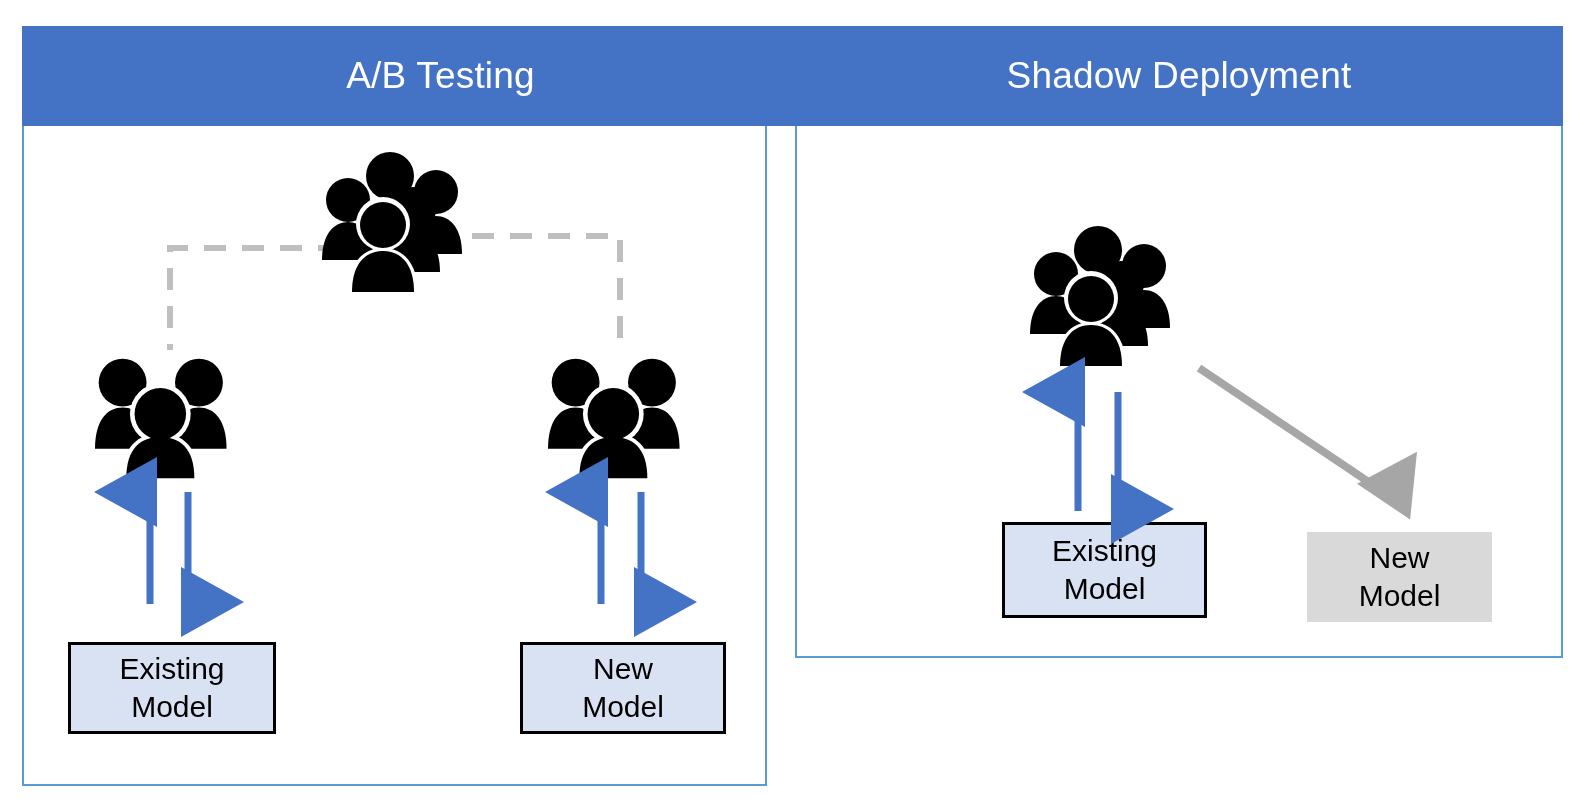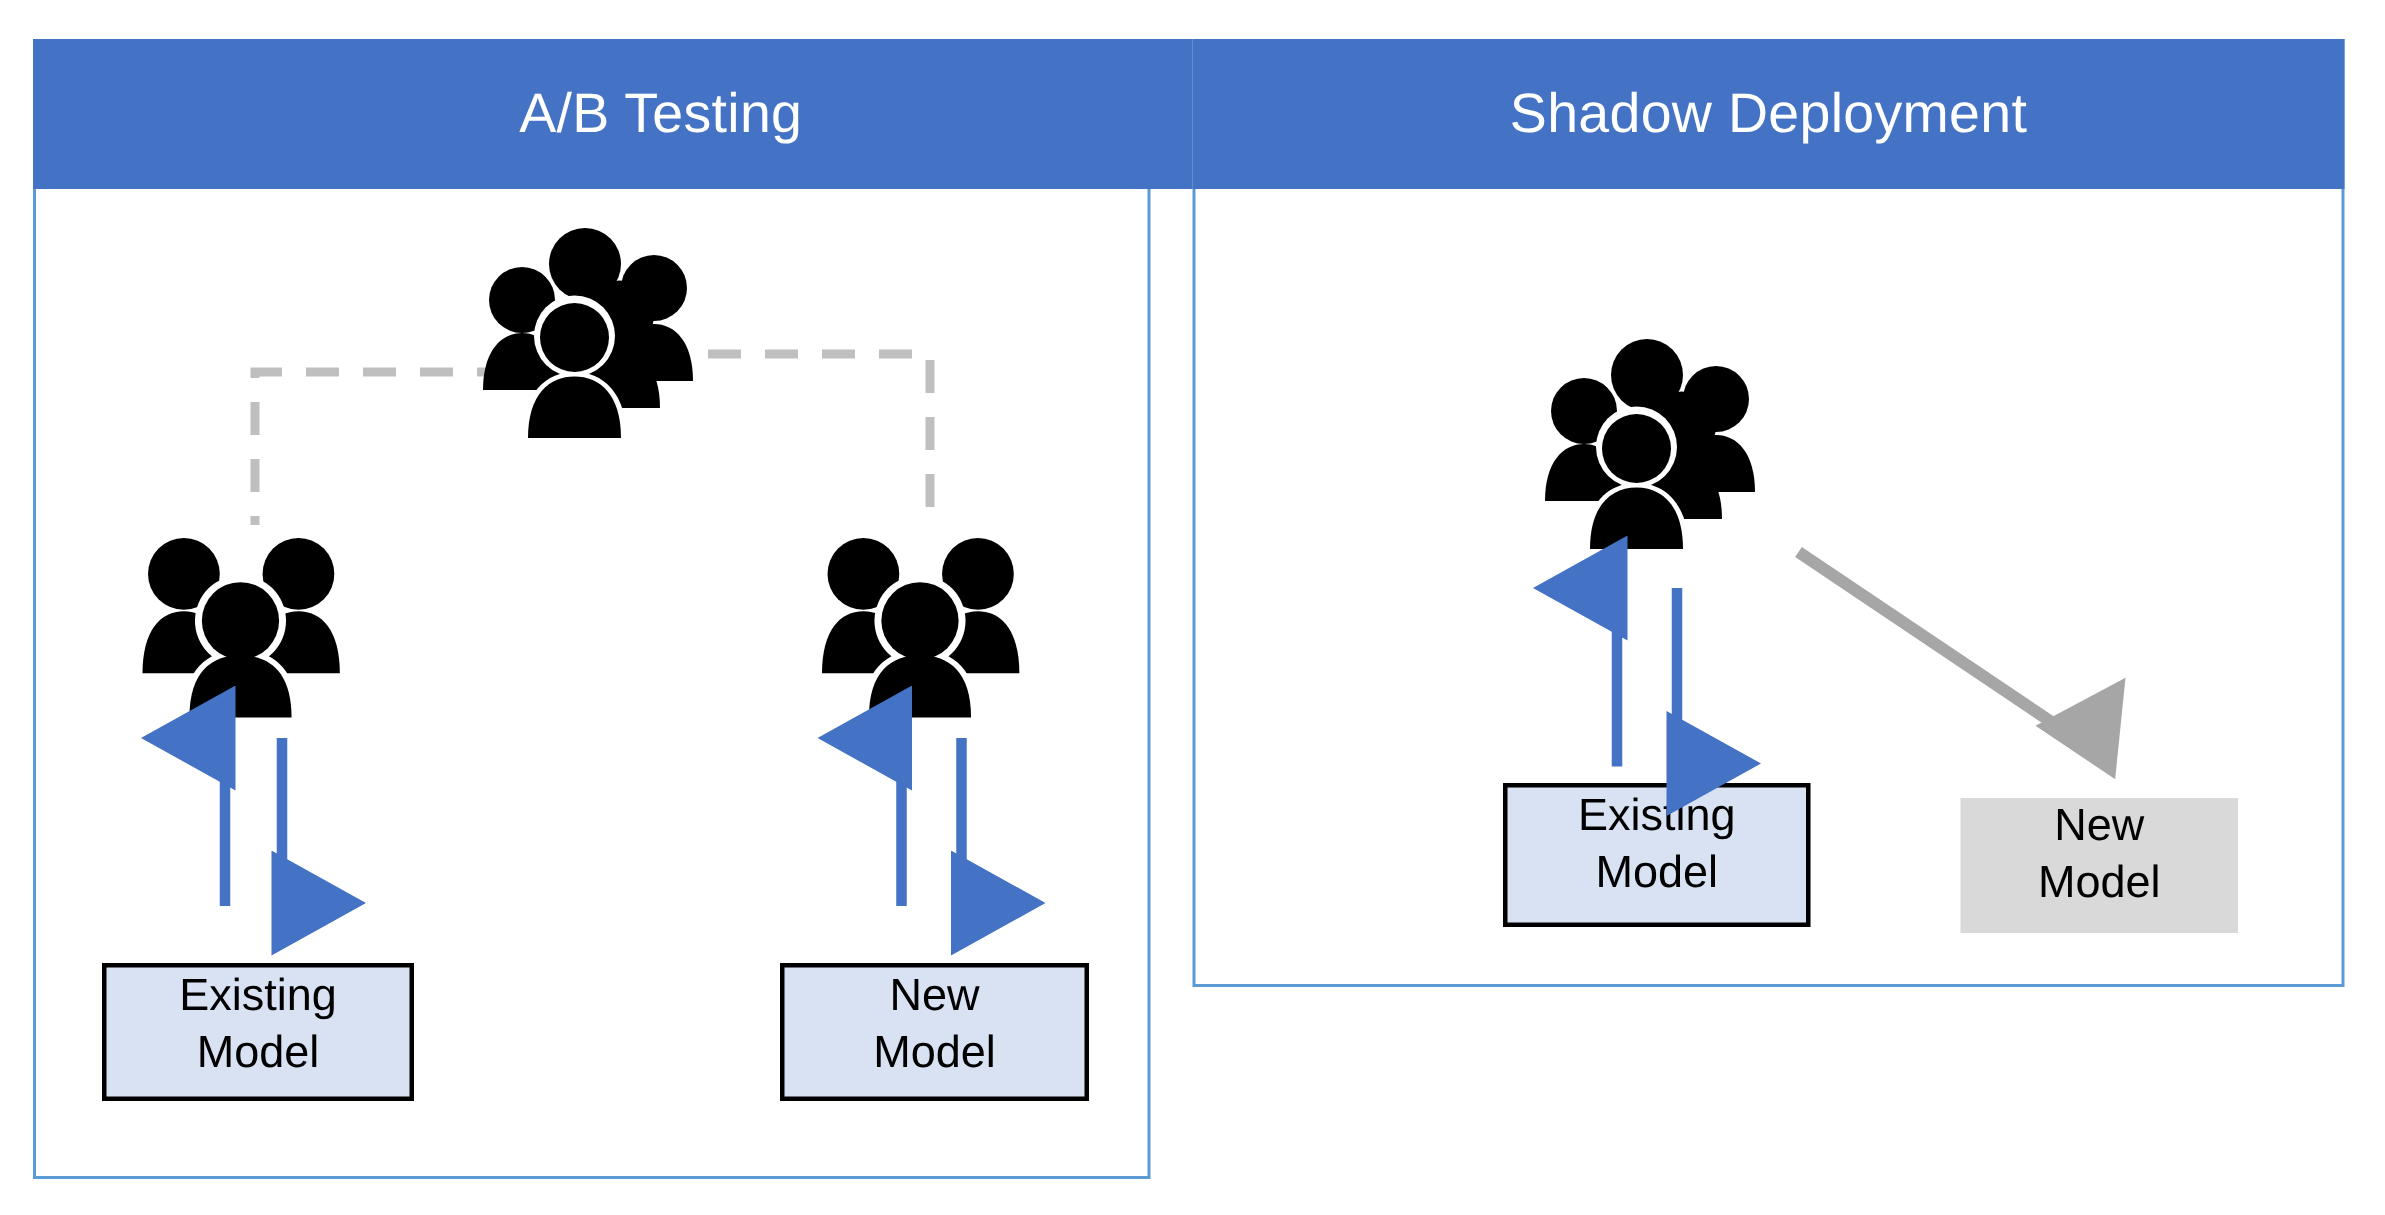--- a/index.html
+++ b/index.html
@@ -56,20 +56,21 @@
     right: 0; bottom: 0;
   }
 
   
   .model-box {
     position: absolute;
     box-sizing: border-box;
     display: flex;
     flex-direction: column;
     align-items: center;
+    justify-content: center;
     font-size: 30px;
     line-height: 1.28;
     color: #000000;
     text-align: center;
   }
   .model-box.blue {
     background: #d9e2f3;
     border: 3px solid #000000;
   }
   .model-box.gray {

